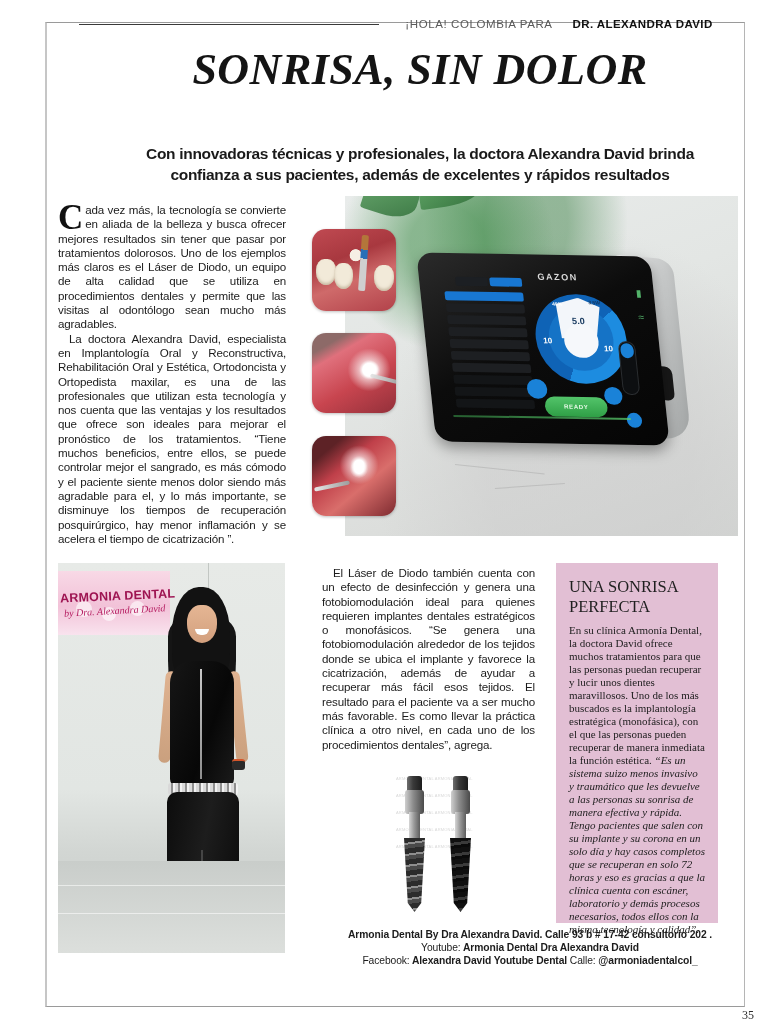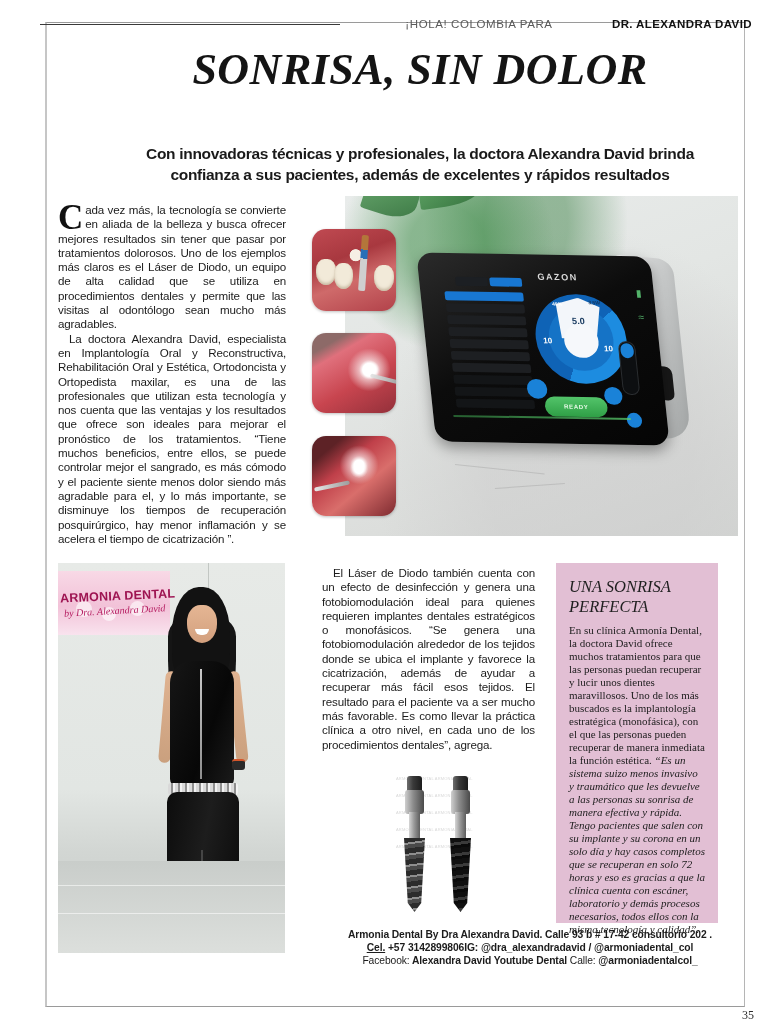--- a/index.html
+++ b/index.html
@@ -32,22 +32,22 @@
 
   
   #runhead {
     position: absolute;
     left: 40px;
     top: 14px;
     width: 712px;
     height: 20px;
     display: flex;
     align-items: center;
-    justify-content: space-between;
-    gap: 8px;
+    justify-content: center;
+    gap: 20px;
   }
   #runhead .rule {
     flex: 1 1 auto;
     height: 1px;
     background: #3a3a3a;
     margin-right: 6px;
     max-width: 300px;
   }
   #runhead .kicker {
     font-size: 11.5px;
@@ -537,21 +537,20 @@
     left: 556px;
     top: 563px;
     width: 162px;
     height: 360px;
     background: #e2bfd4;
     padding: 14px 13px 10px 13px;
     box-sizing: border-box;
   }
   #pink-box .pb-title {
     font-family: "Liberation Serif", serif;
-    font-style: italic;
     font-size: 16.5px;
     line-height: 20px;
     color: #1f1f1f;
     margin-bottom: 7px;
   }
   #pink-box .pb-body {
     font-family: "Liberation Serif", serif;
     font-size: 11px;
     line-height: 13px;
     color: #1c1c1c;
@@ -742,22 +741,22 @@
   </div>
   <div class="pb-body">
     <span>En su clínica Armonía Dental, la doctora David ofrece muchos tratamientos para que las personas puedan recuperar y lucir unos dientes maravillosos. Uno de los más buscados es la implantología estratégica (monofásica), con el que las personas pueden recuperar de manera inmediata la función estética.</span>
     <span class="q">“Es un sistema suizo menos invasivo y traumático que les devuelve a las personas su sonrisa de manera efectiva y rápida. Tengo pacientes que salen con su implante y su corona en un solo día y hay casos completos que se recuperan en solo 72 horas y eso es gracias a que la clínica cuenta con escáner, laboratorio y demás procesos necesarios, todos ellos con la misma tecnología y calidad”.</span>
   </div>
 </div>
 
 <div id="footer">
   <div class="f-line">Armonia Dental By Dra Alexandra David. Calle 93 b # 17-42 cónsultorio 202 .</div>
   <div class="f-line">
-    <span class="u">Cel.</span>
-    <span>+57 3142899806IG: @dra_alexandradavid / @armoniadental_col</span>
+    <span class="lab">Youtube:</span>
+    <span>Armonia Dental Dra Alexandra David</span>
   </div>
   <div class="f-line">
     <span class="lab">Facebook:</span>
     <span>Alexandra David Youtube Dental</span>
     <span class="lab">Calle:</span>
     <span>@armoniadentalcol_</span>
   </div>
 </div>
 
 <div id="page-number">35</div>

